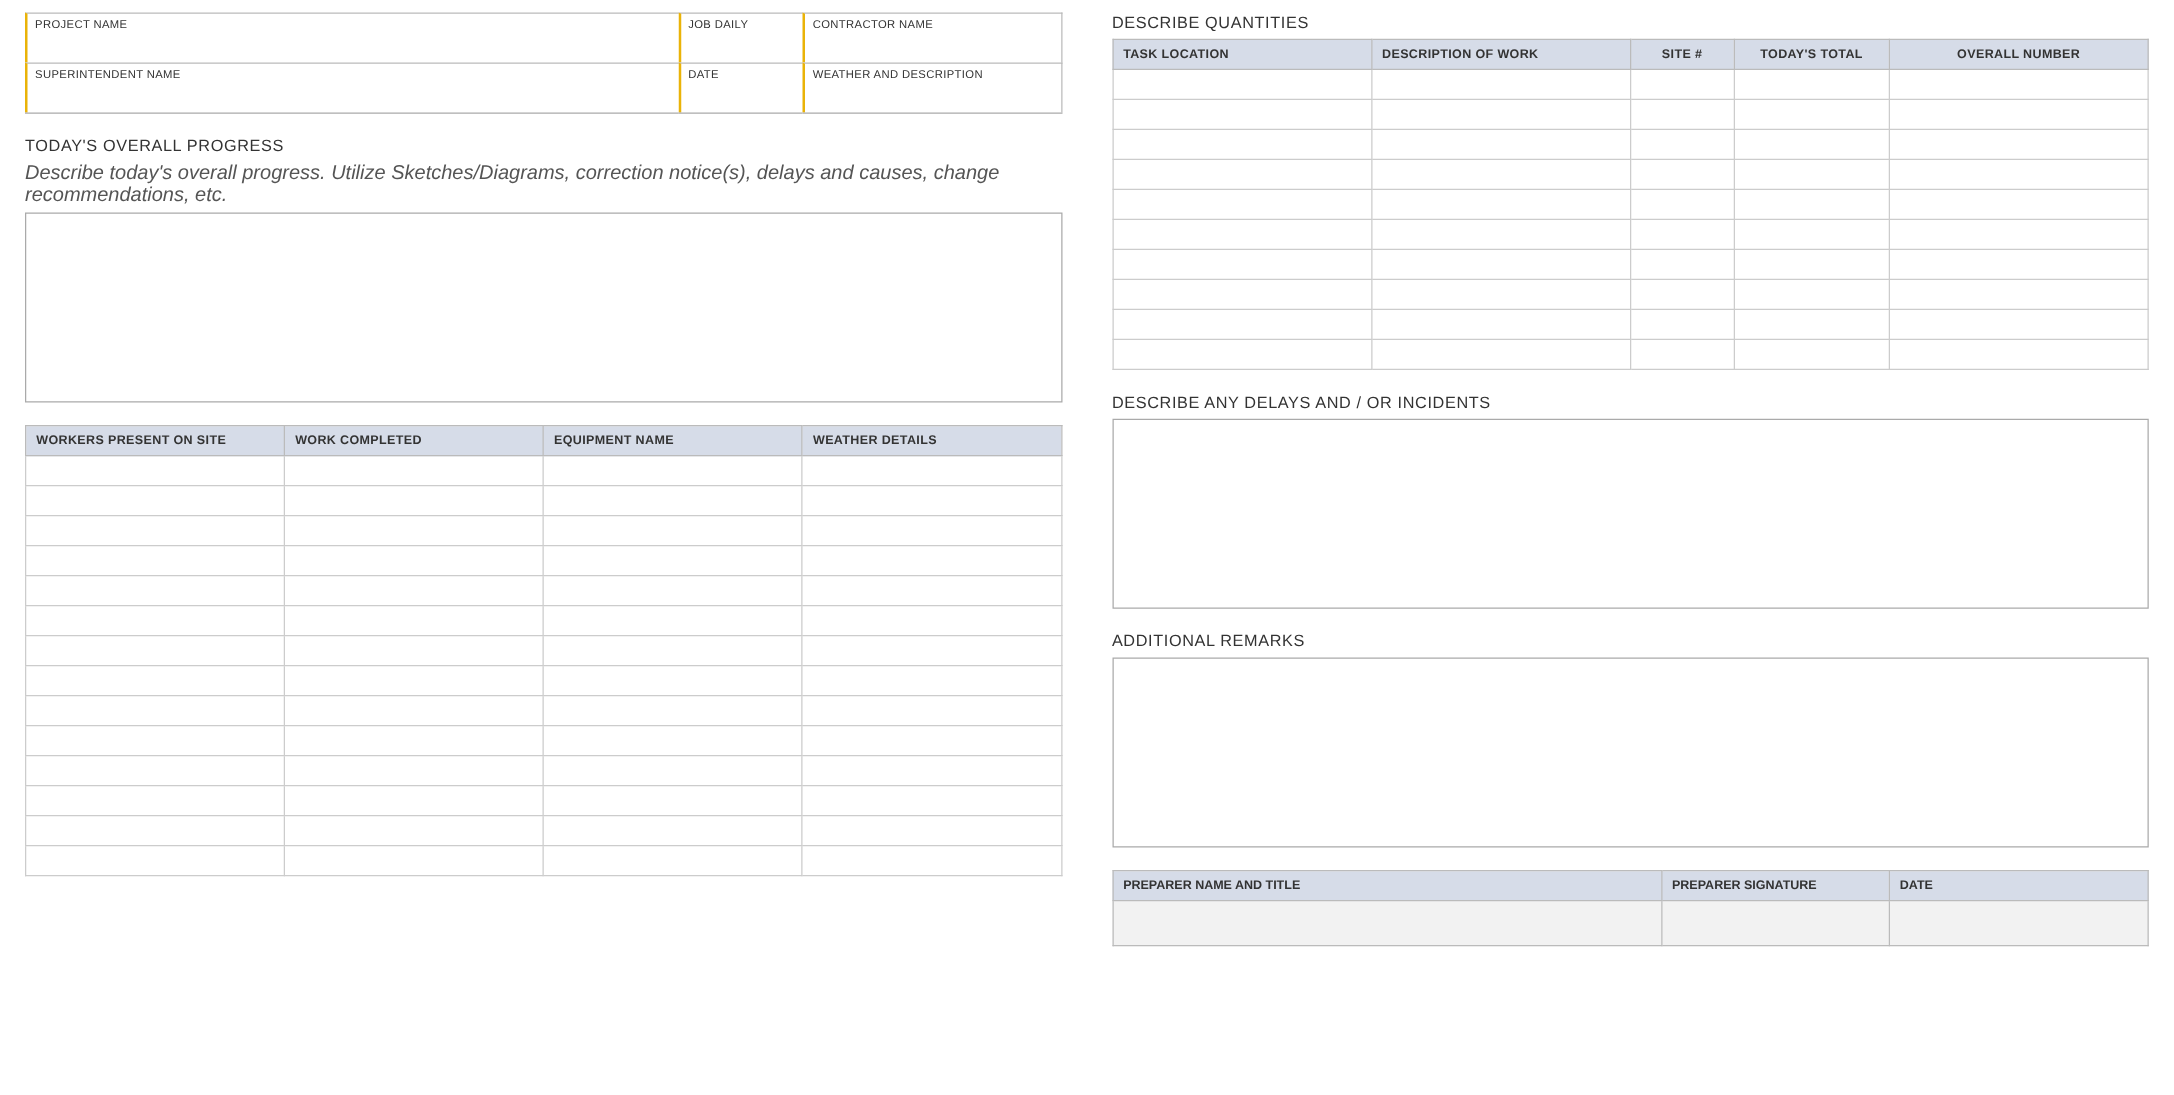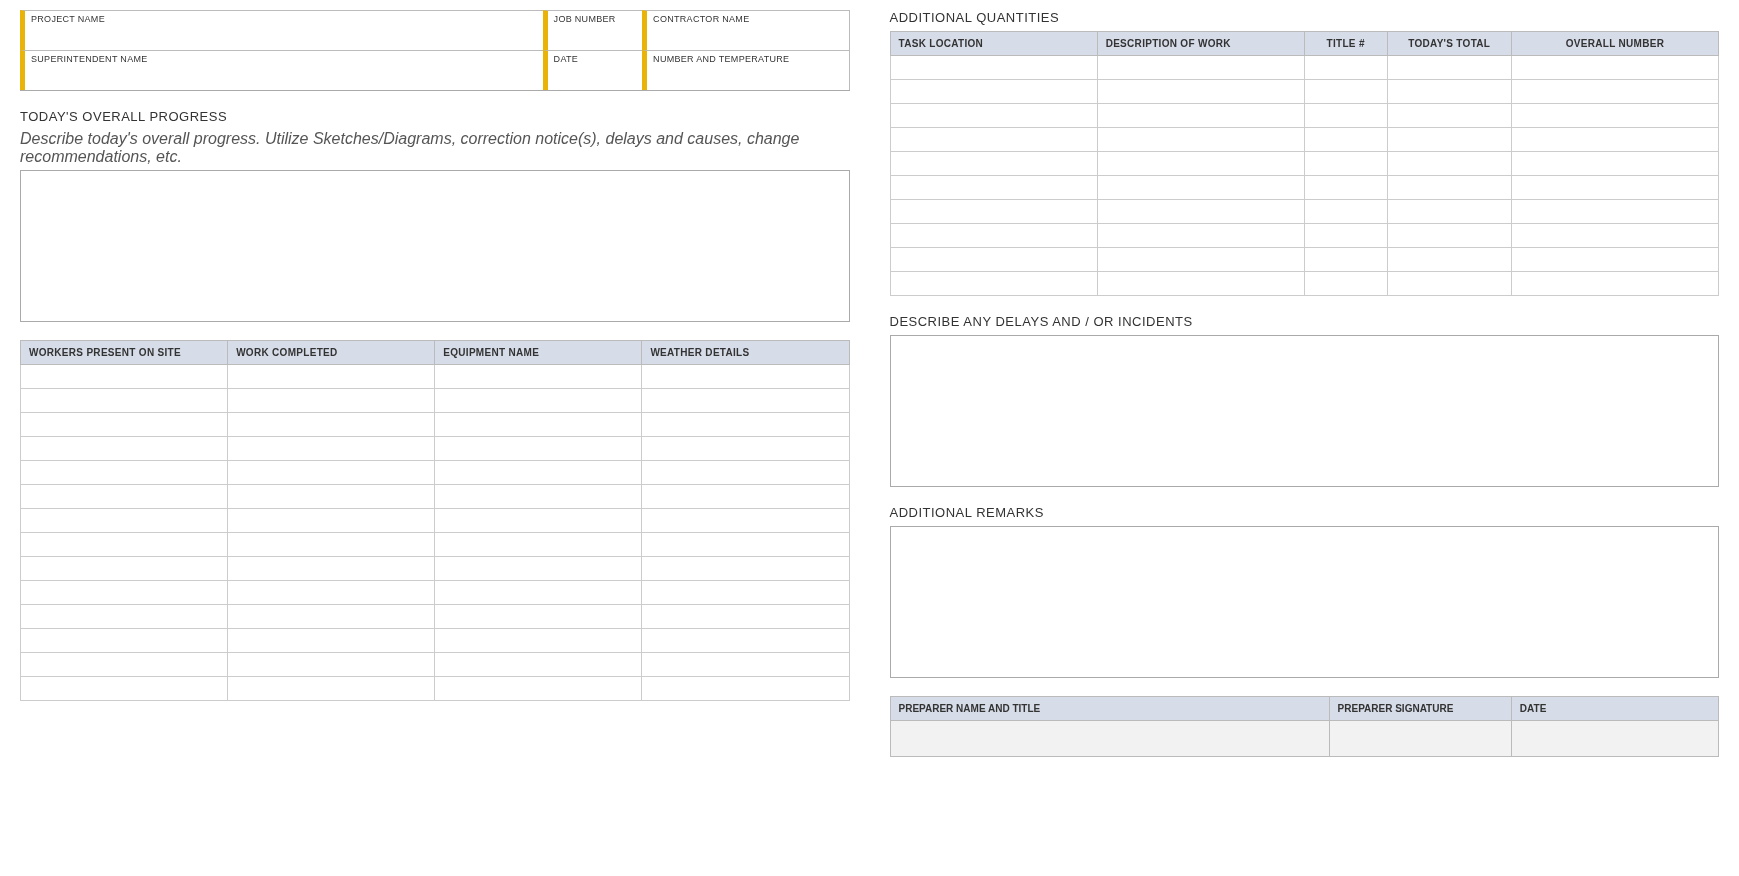--- a/index.html
+++ b/index.html
@@ -45,21 +45,21 @@
     border-collapse: collapse;
     margin-bottom: 18px;
     border-bottom: 1px solid #aaa;
   }
   table.details td {
     vertical-align: top;
     padding: 0;
   }
   .fld {
     border-top: 1px solid #bbb;
-    border-left: 5px solid #eab308;
+    border-left: 2px solid #eab308;
   }
   table.details tr td:last-child .fld { border-right: 1px solid #bbb; }
   .fld-label {
     font-size: 9px;
     letter-spacing: 0.3px;
     padding: 3px 6px 0 6px;
     color: #333;
   }
   .fld-input {
     border: none;
@@ -153,21 +153,21 @@
       <tbody>
           <tr>
         <td style="width:63%">
           <div class="fld">
             <div class="fld-label">PROJECT NAME</div>
             <input class="fld-input" value="" style="">
           </div>
         </td>
         <td style="width:12%">
           <div class="fld">
-            <div class="fld-label">JOB NUMBER</div>
+            <div class="fld-label">JOB DAILY</div>
             <input class="fld-input" value="" style="">
           </div>
         </td>
         <td style="width:25%">
           <div class="fld">
             <div class="fld-label">CONTRACTOR NAME</div>
             <input class="fld-input" value="" style="">
           </div>
         </td>
       </tr>
@@ -179,21 +179,21 @@
           </div>
         </td>
         <td>
           <div class="fld">
             <div class="fld-label">DATE</div>
             <input class="fld-input" value="" style="">
           </div>
         </td>
         <td>
           <div class="fld">
-            <div class="fld-label">NUMBER AND TEMPERATURE</div>
+            <div class="fld-label">WEATHER AND DESCRIPTION</div>
             <input class="fld-input" value="" style="">
           </div>
         </td>
       </tr>
     </tbody>
       </table>
 
     <h2 class="section">TODAY'S OVERALL PROGRESS</h2>
     <p class="hint">Describe today's overall progress.  Utilize Sketches/Diagrams, correction notice(s), delays and causes, change recommendations, etc.</p>
     <textarea class="bigbox" style=""></textarea>
@@ -292,28 +292,28 @@
             <td><input style=""></td>
             <td><input style=""></td>
           </tr>
         </tbody>
     </table>
 
   </div>
 
   <div class="col">
 
-    <h2 class="section">ADDITIONAL QUANTITIES</h2>
+    <h2 class="section">DESCRIBE QUANTITIES</h2>
 
     <table class="grid" id="qty-table">
       <thead>
           <tr id="qty-head">
             <th style="width: 25%;">TASK LOCATION</th>
             <th style="width: 25%;">DESCRIPTION OF WORK</th>
-            <th class="center" style="width: 10%;">TITLE #</th>
+            <th class="center" style="width: 10%;">SITE #</th>
             <th class="center" style="width: 15%;">TODAY'S TOTAL</th>
             <th class="center" style="width: 25%;">OVERALL NUMBER</th>
           </tr>
         </thead>
       <tbody id="qty-body">
           <tr>
             <td><input style=""></td>
             <td><input style=""></td>
             <td><input style=""></td>
             <td><input style=""></td>

